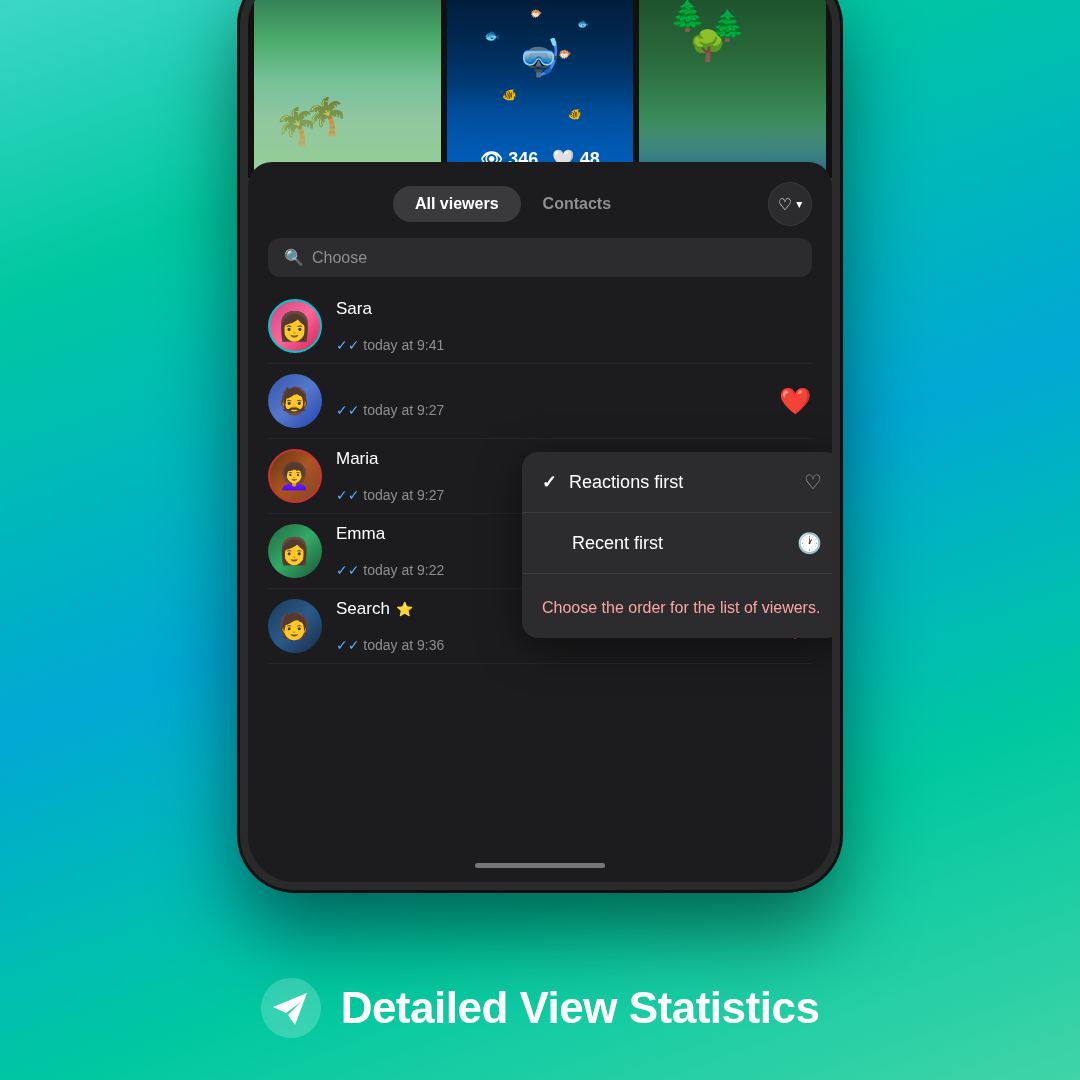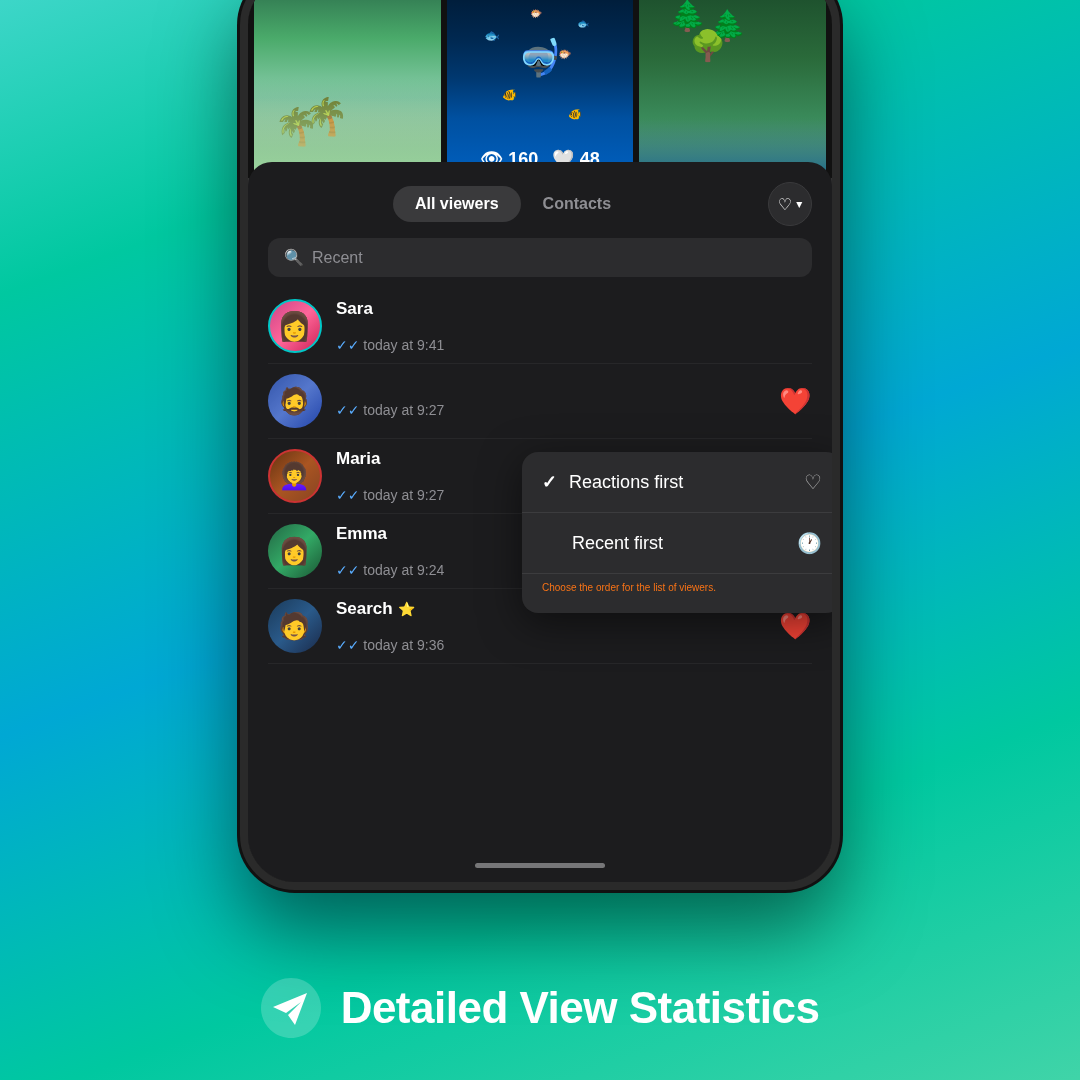--- a/index.html
+++ b/index.html
@@ -251,21 +251,21 @@
       font-size: 26px;
     }
 
     .viewer-info {
       flex: 1;
     }
 
     .viewer-name {
       color: white;
       font-size: 17px;
-      font-weight: 700;
+      font-weight: 400;
       display: flex;
       align-items: center;
       gap: 6px;
     }
 
     .star-badge {
       color: #4488ff;
       font-size: 14px;
     }
 
@@ -318,23 +318,23 @@
       font-size: 18px;
       font-weight: 700;
     }
 
     .dropdown-icon {
       font-size: 20px;
       color: #aaa;
     }
 
     .dropdown-info {
-      padding: 6px 20px 18px;
-      color: #f97316;
-      font-size: 10px;
+      padding: 22px 20px 18px;
+      color: #fca5a5;
+      font-size: 16px;
       line-height: 1.5;
       border-top: 1px solid rgba(255,255,255,0.08);
     }
 
     
     .phone-bottom-bar {
       position: absolute;
       bottom: 14px;
       left: 50%;
       transform: translateX(-50%);
@@ -416,21 +416,21 @@
         <span style="position:absolute;top:55%;left:30%;font-size:12px;">🐠</span>
         <span style="position:absolute;top:20%;left:70%;font-size:10px;">🐟</span>
         <span style="position:absolute;top:65%;left:65%;font-size:11px;">🐠</span>
         <span style="position:absolute;top:15%;left:45%;font-size:10px;">🐡</span>
 
         <span class="diver">🤿</span>
 
         <div class="ocean-stats">
           <div class="stat-item">
             <span>👁</span>
-            <span>160</span>
+            <span>346</span>
           </div>
           <div class="stat-item">
             <span>🤍</span>
             <span>48</span>
           </div>
         </div>
       </div>
 
       <div class="story-img story-img-island">
         <span class="island-tree" style="top:20px;left:30px;">🌲</span>
@@ -449,21 +449,21 @@
           <button class="tab-btn tab-inactive">Contacts</button>
         </div>
         <button class="sort-btn">
           <span style="font-size:16px;">♡</span>
           <span style="font-size:12px;">▾</span>
         </button>
       </div>
 
       <div class="search-bar">
         <span>🔍</span>
-        <span style="color:#8e8e93;">Recent</span>
+        <span style="color:#8e8e93;">Choose</span>
       </div>
 
       <div class="viewer-list">
 
         <div class="viewer-item">
           <div class="avatar avatar-sara"></div>
           <div class="viewer-info">
             <div class="viewer-name">Sara</div>
             <div class="viewer-time">
               <span style="color:#5aadff;">✓✓ </span>
@@ -494,21 +494,21 @@
           </div>
           <span class="viewer-reaction">🔥</span>
         </div>
 
         <div class="viewer-item">
           <div class="avatar avatar-emma"></div>
           <div class="viewer-info">
             <div class="viewer-name">Emma</div>
             <div class="viewer-time">
               <span style="color:#5aadff;">✓✓ </span>
-              <span>today at 9:24</span>
+              <span>today at 9:22</span>
             </div>
           </div>
           <span class="viewer-reaction">💧</span>
         </div>
 
         <div class="viewer-item">
           <div class="avatar avatar-michael"></div>
           <div class="viewer-info">
             <div class="viewer-name">
               <span>Search</span>

